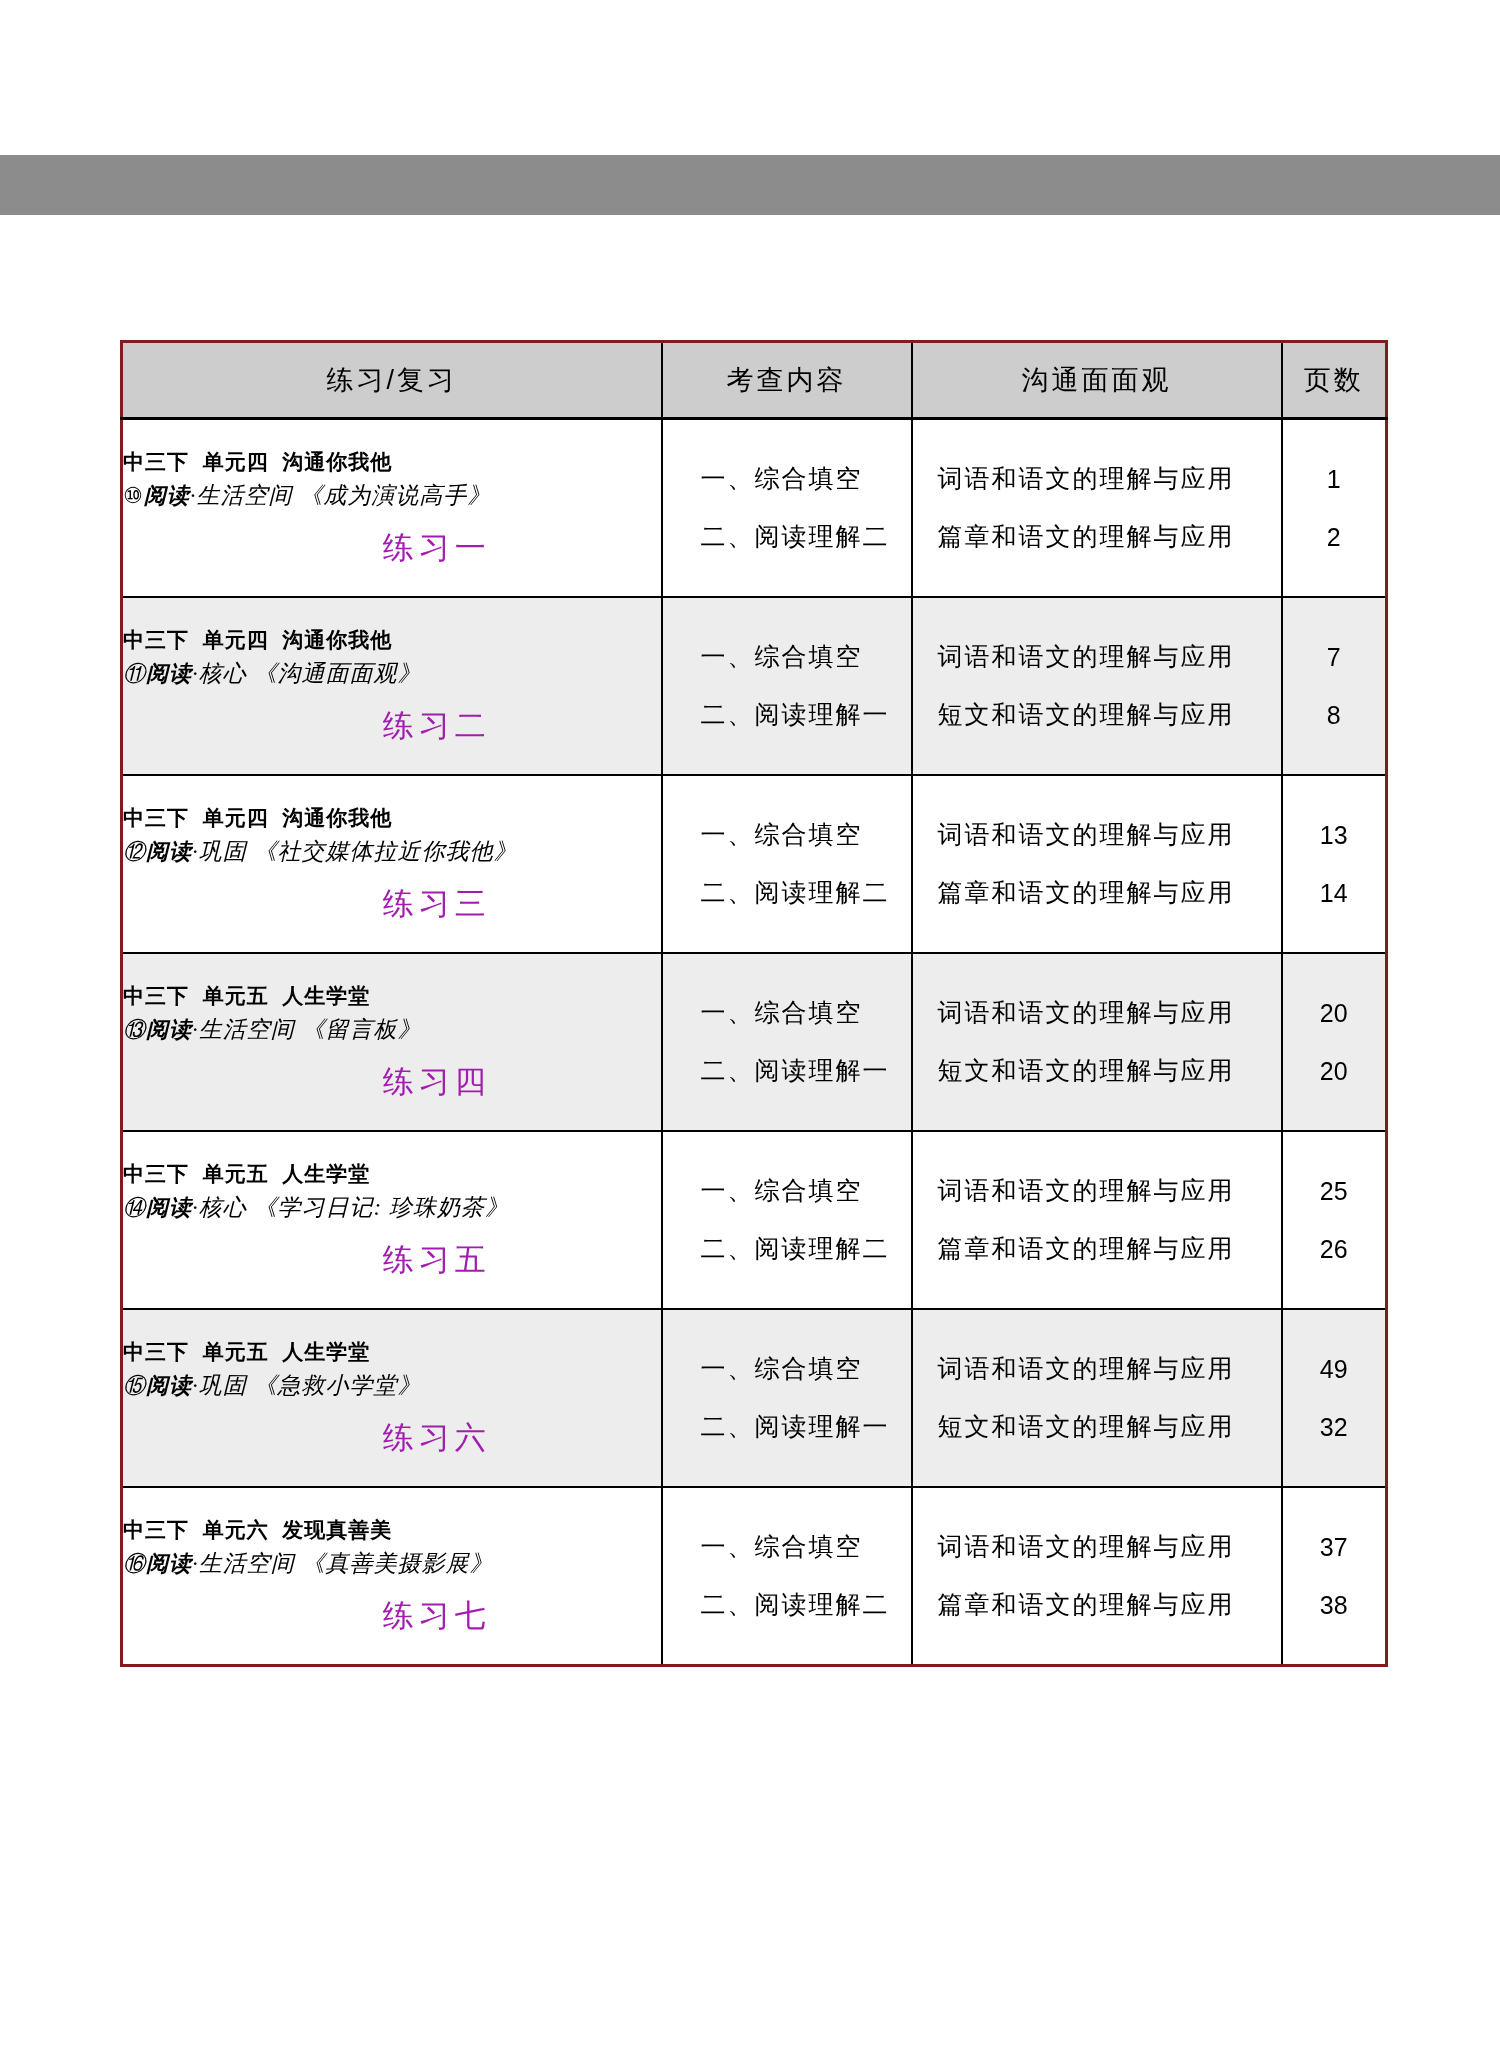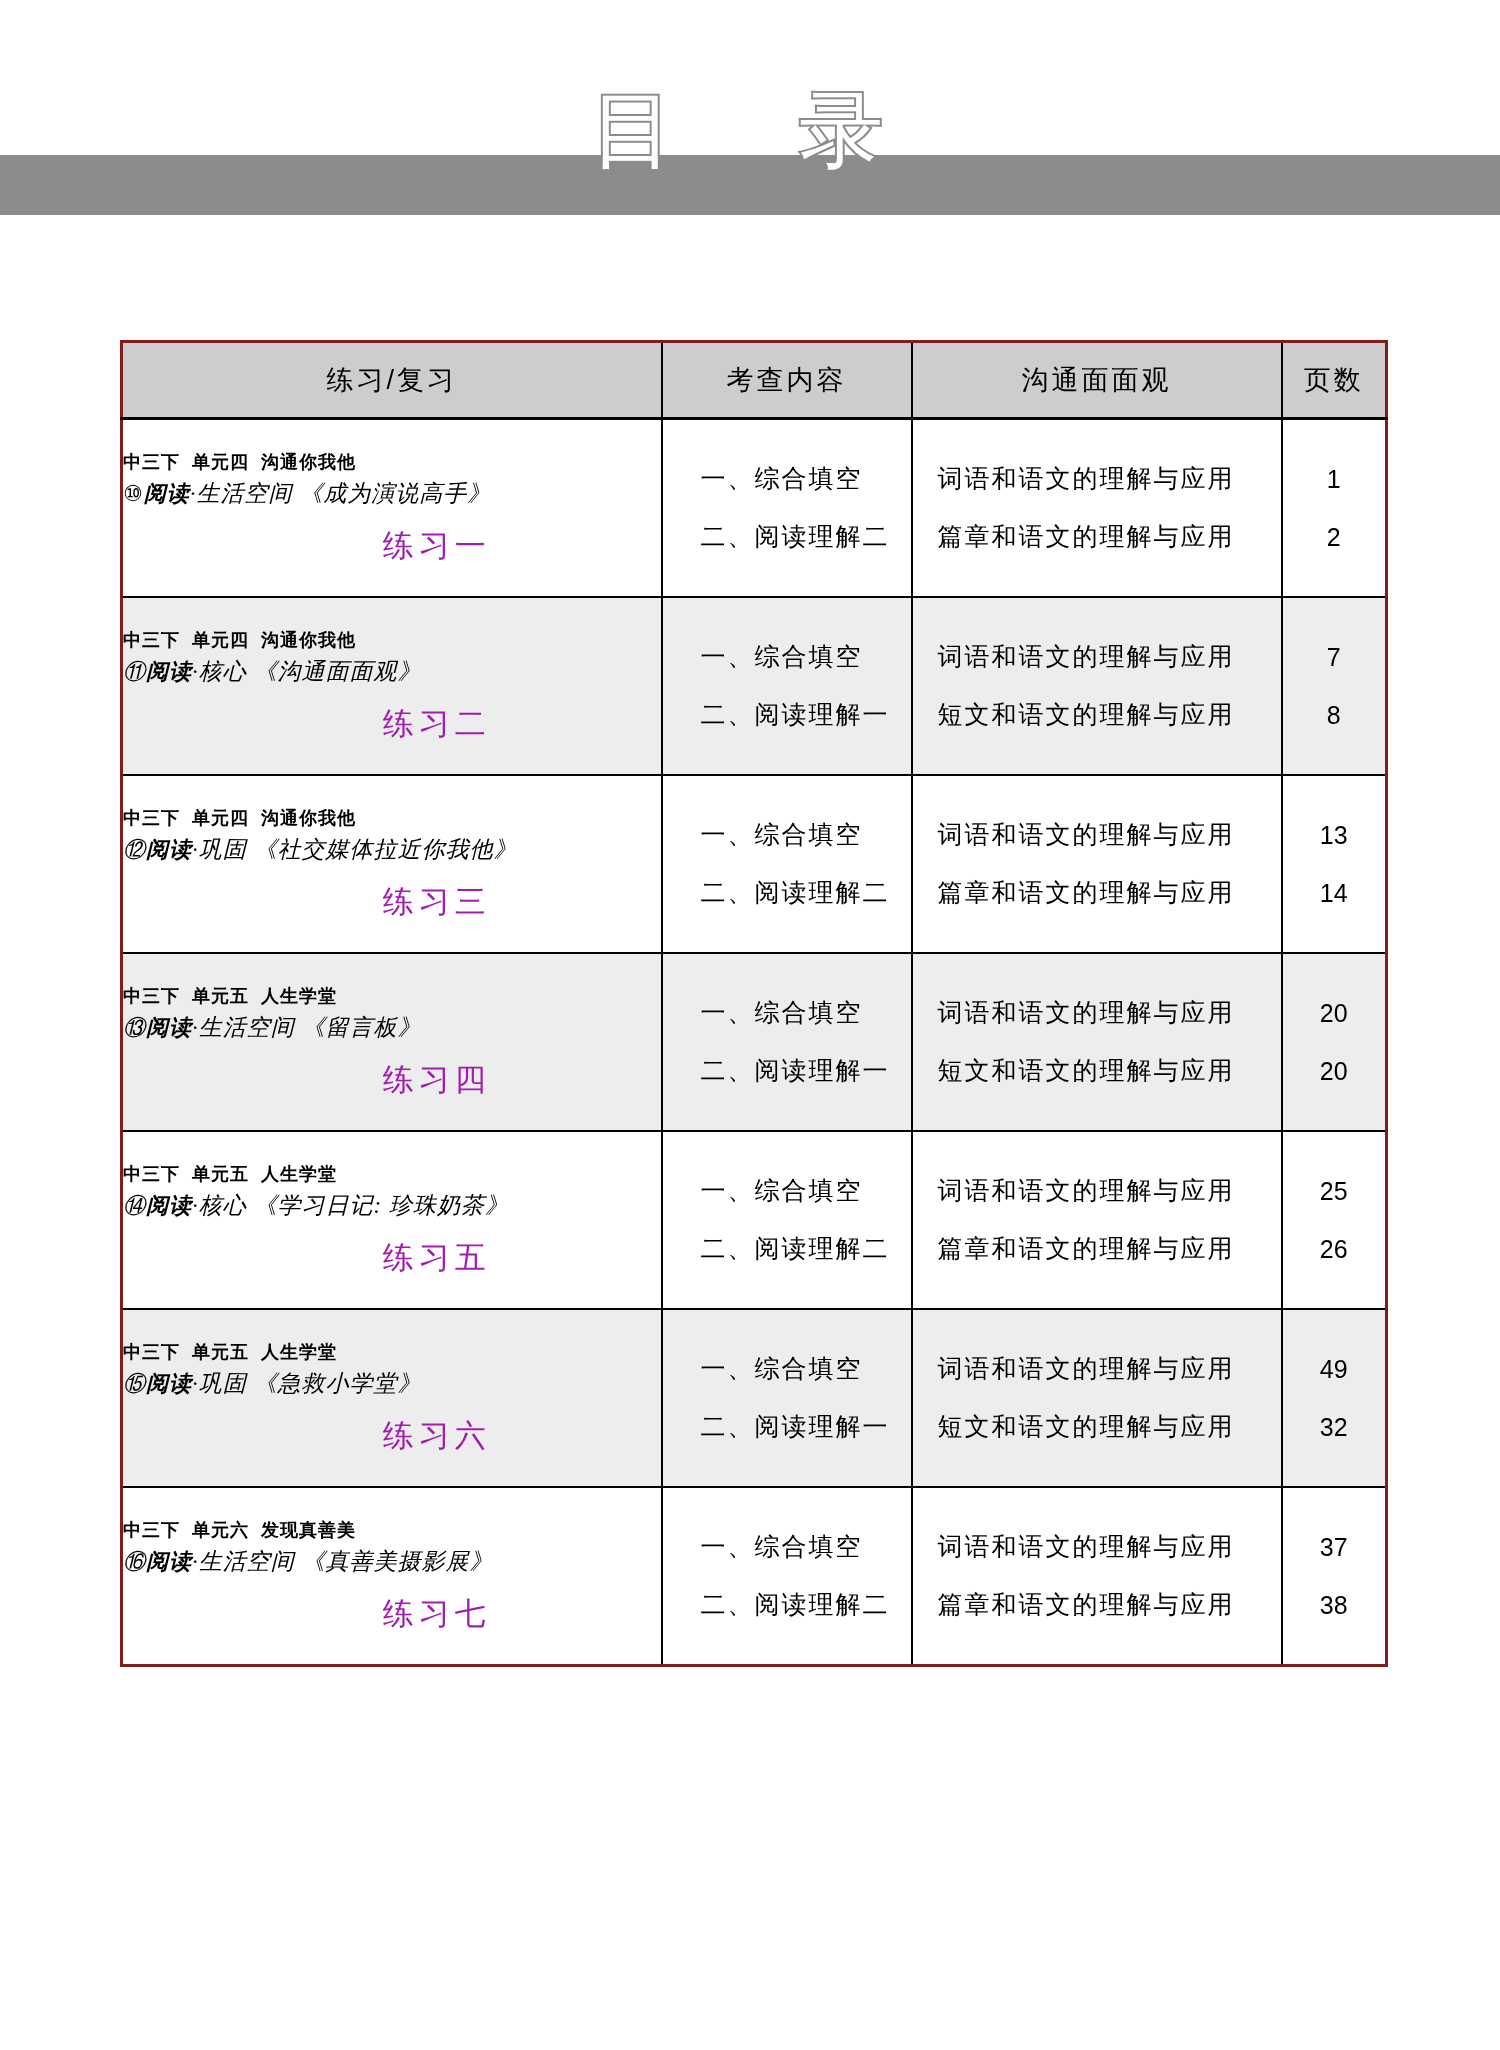--- a/index.html
+++ b/index.html
@@ -88,21 +88,21 @@
     background: #ededed;
   }
 
   
   td.prac {
     padding: 14px 16px 18px 18px;
     height: 176px;
   }
   .prac-line1 {
     font-family: "Liberation Sans", "DejaVu Sans", sans-serif;
-    font-size: 18px;
+    font-size: 21px;
     font-weight: bold;
     letter-spacing: 1px;
     color: #000;
     white-space: pre;
     margin-bottom: 4px;
   }
   .prac-line2 {
     font-size: 23px;
     letter-spacing: 1px;
     color: #000;
@@ -169,21 +169,20 @@
     color: #000;
     height: 58px;
     line-height: 58px;
   }
 </style>
 </head>
 <body>
 
 <div id="title-area">
   <div id="title-band"></div>
-  <div id="page-title">目  录</div>
 </div>
 
 <div id="toc-wrap">
   <table id="toc">
     <colgroup>
       <col class="c-prac">
       <col class="c-cont">
       <col class="c-purp">
       <col class="c-page">
     </colgroup>

